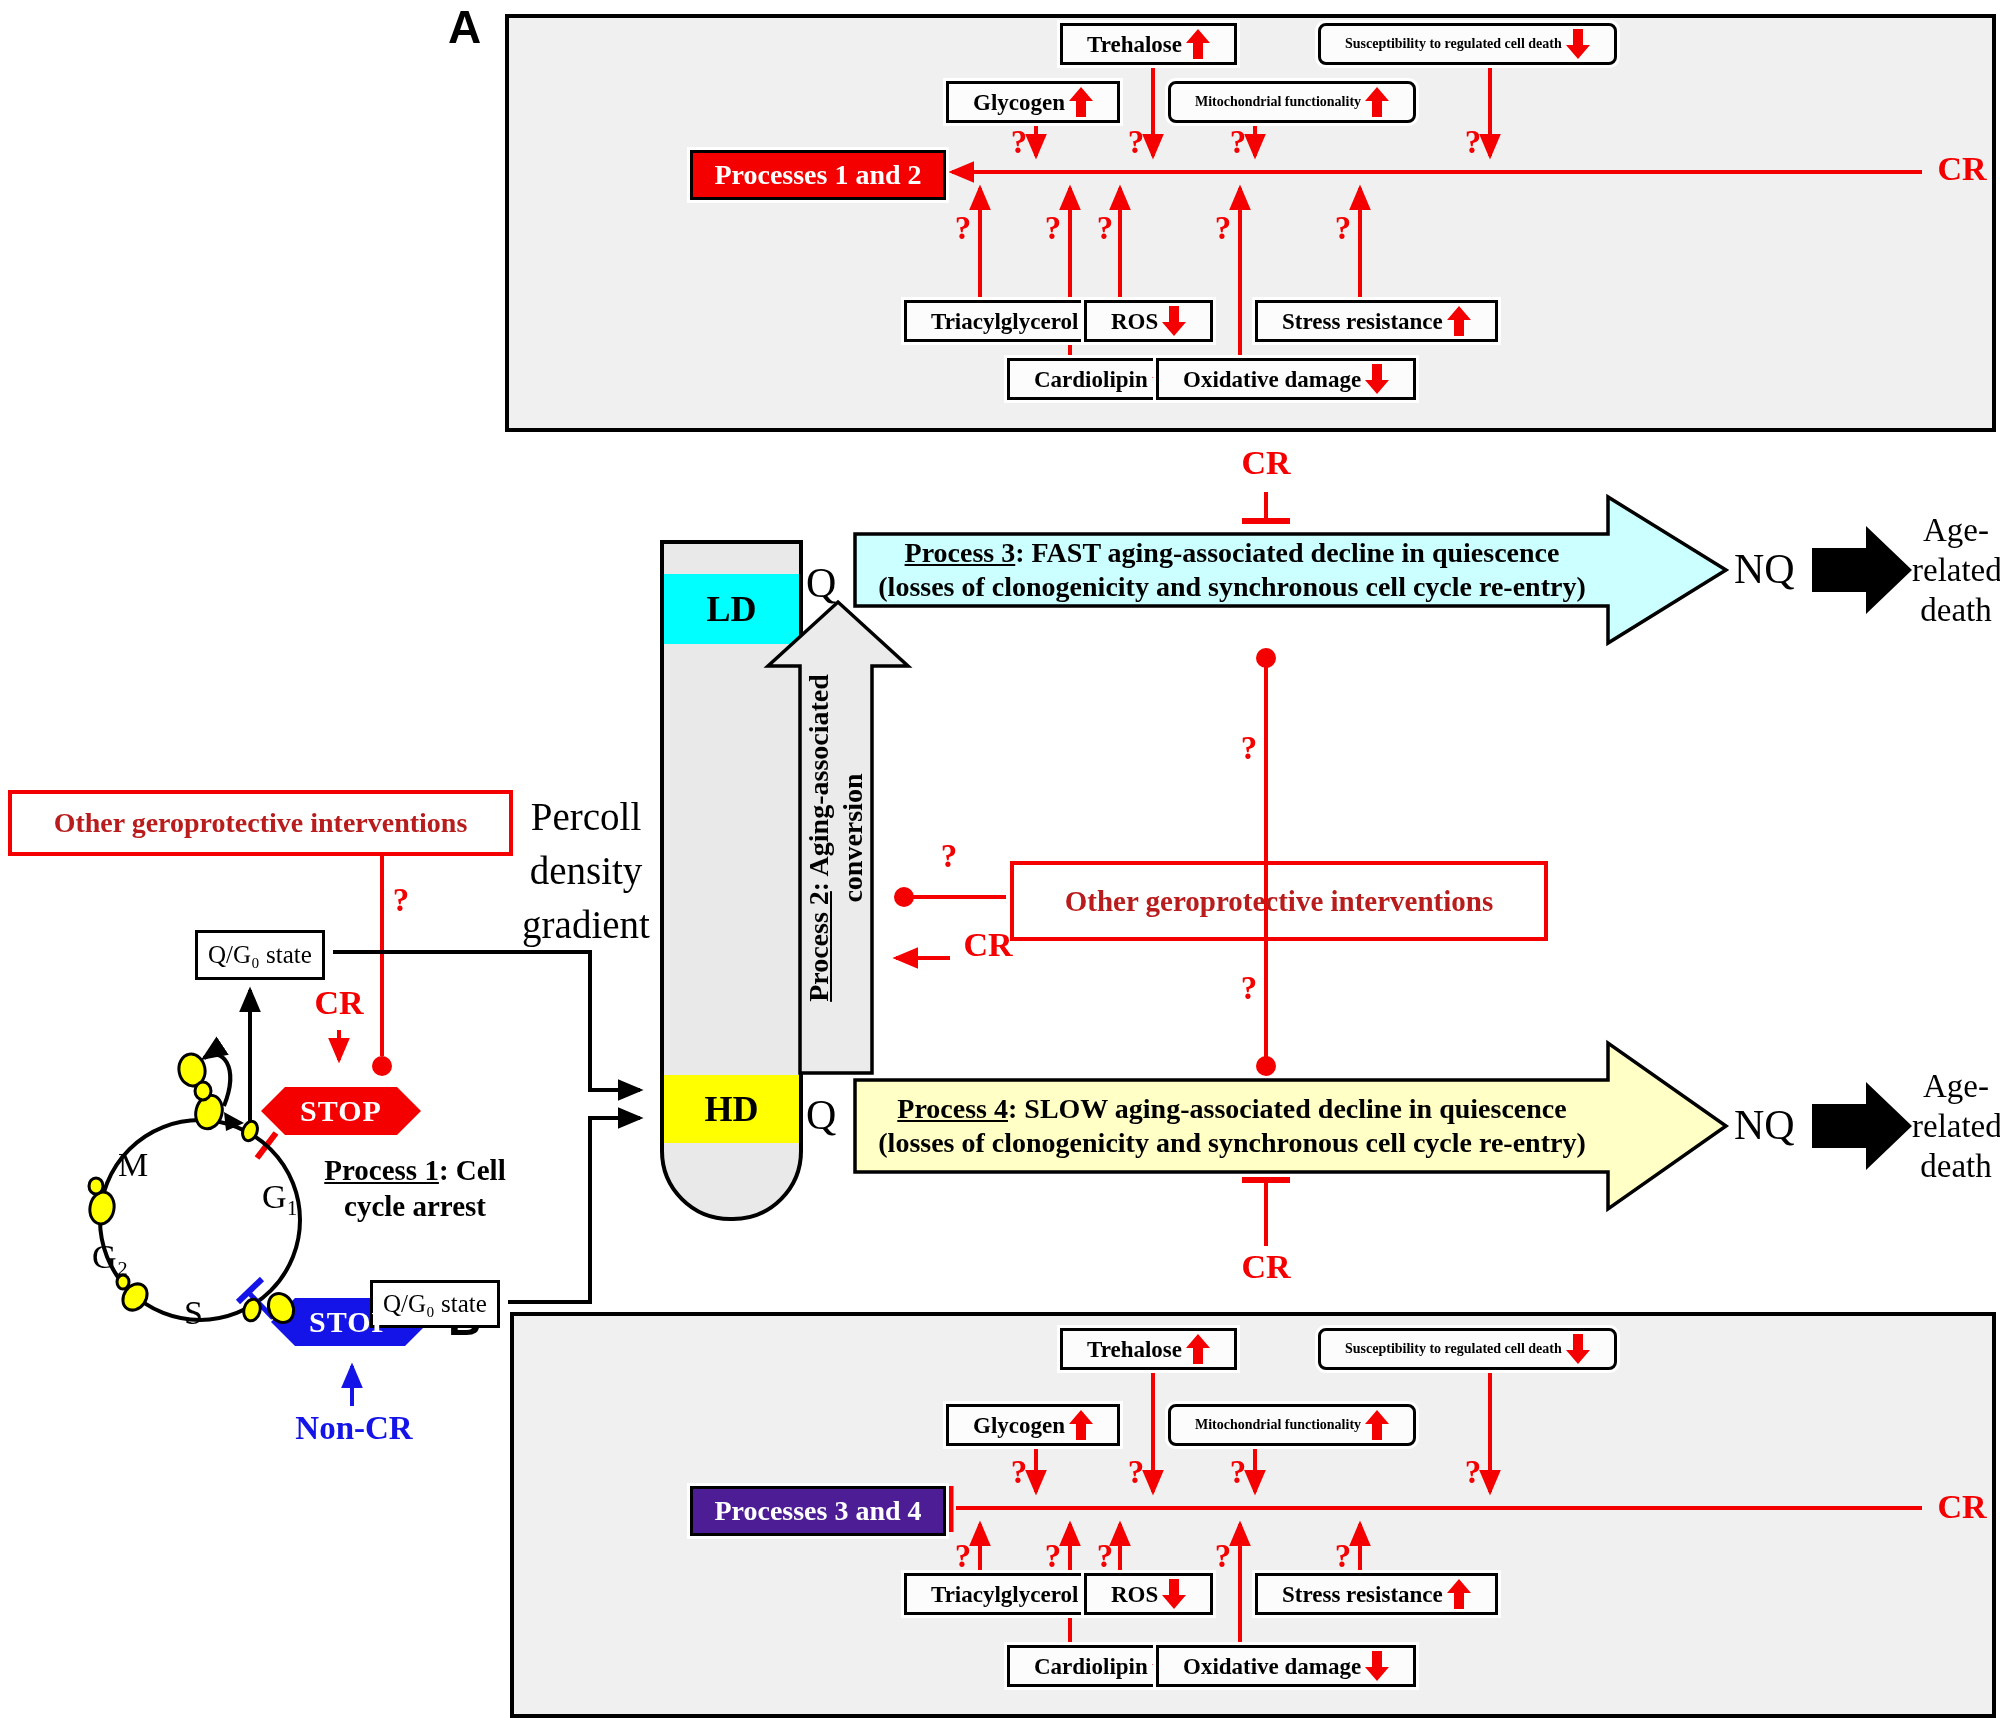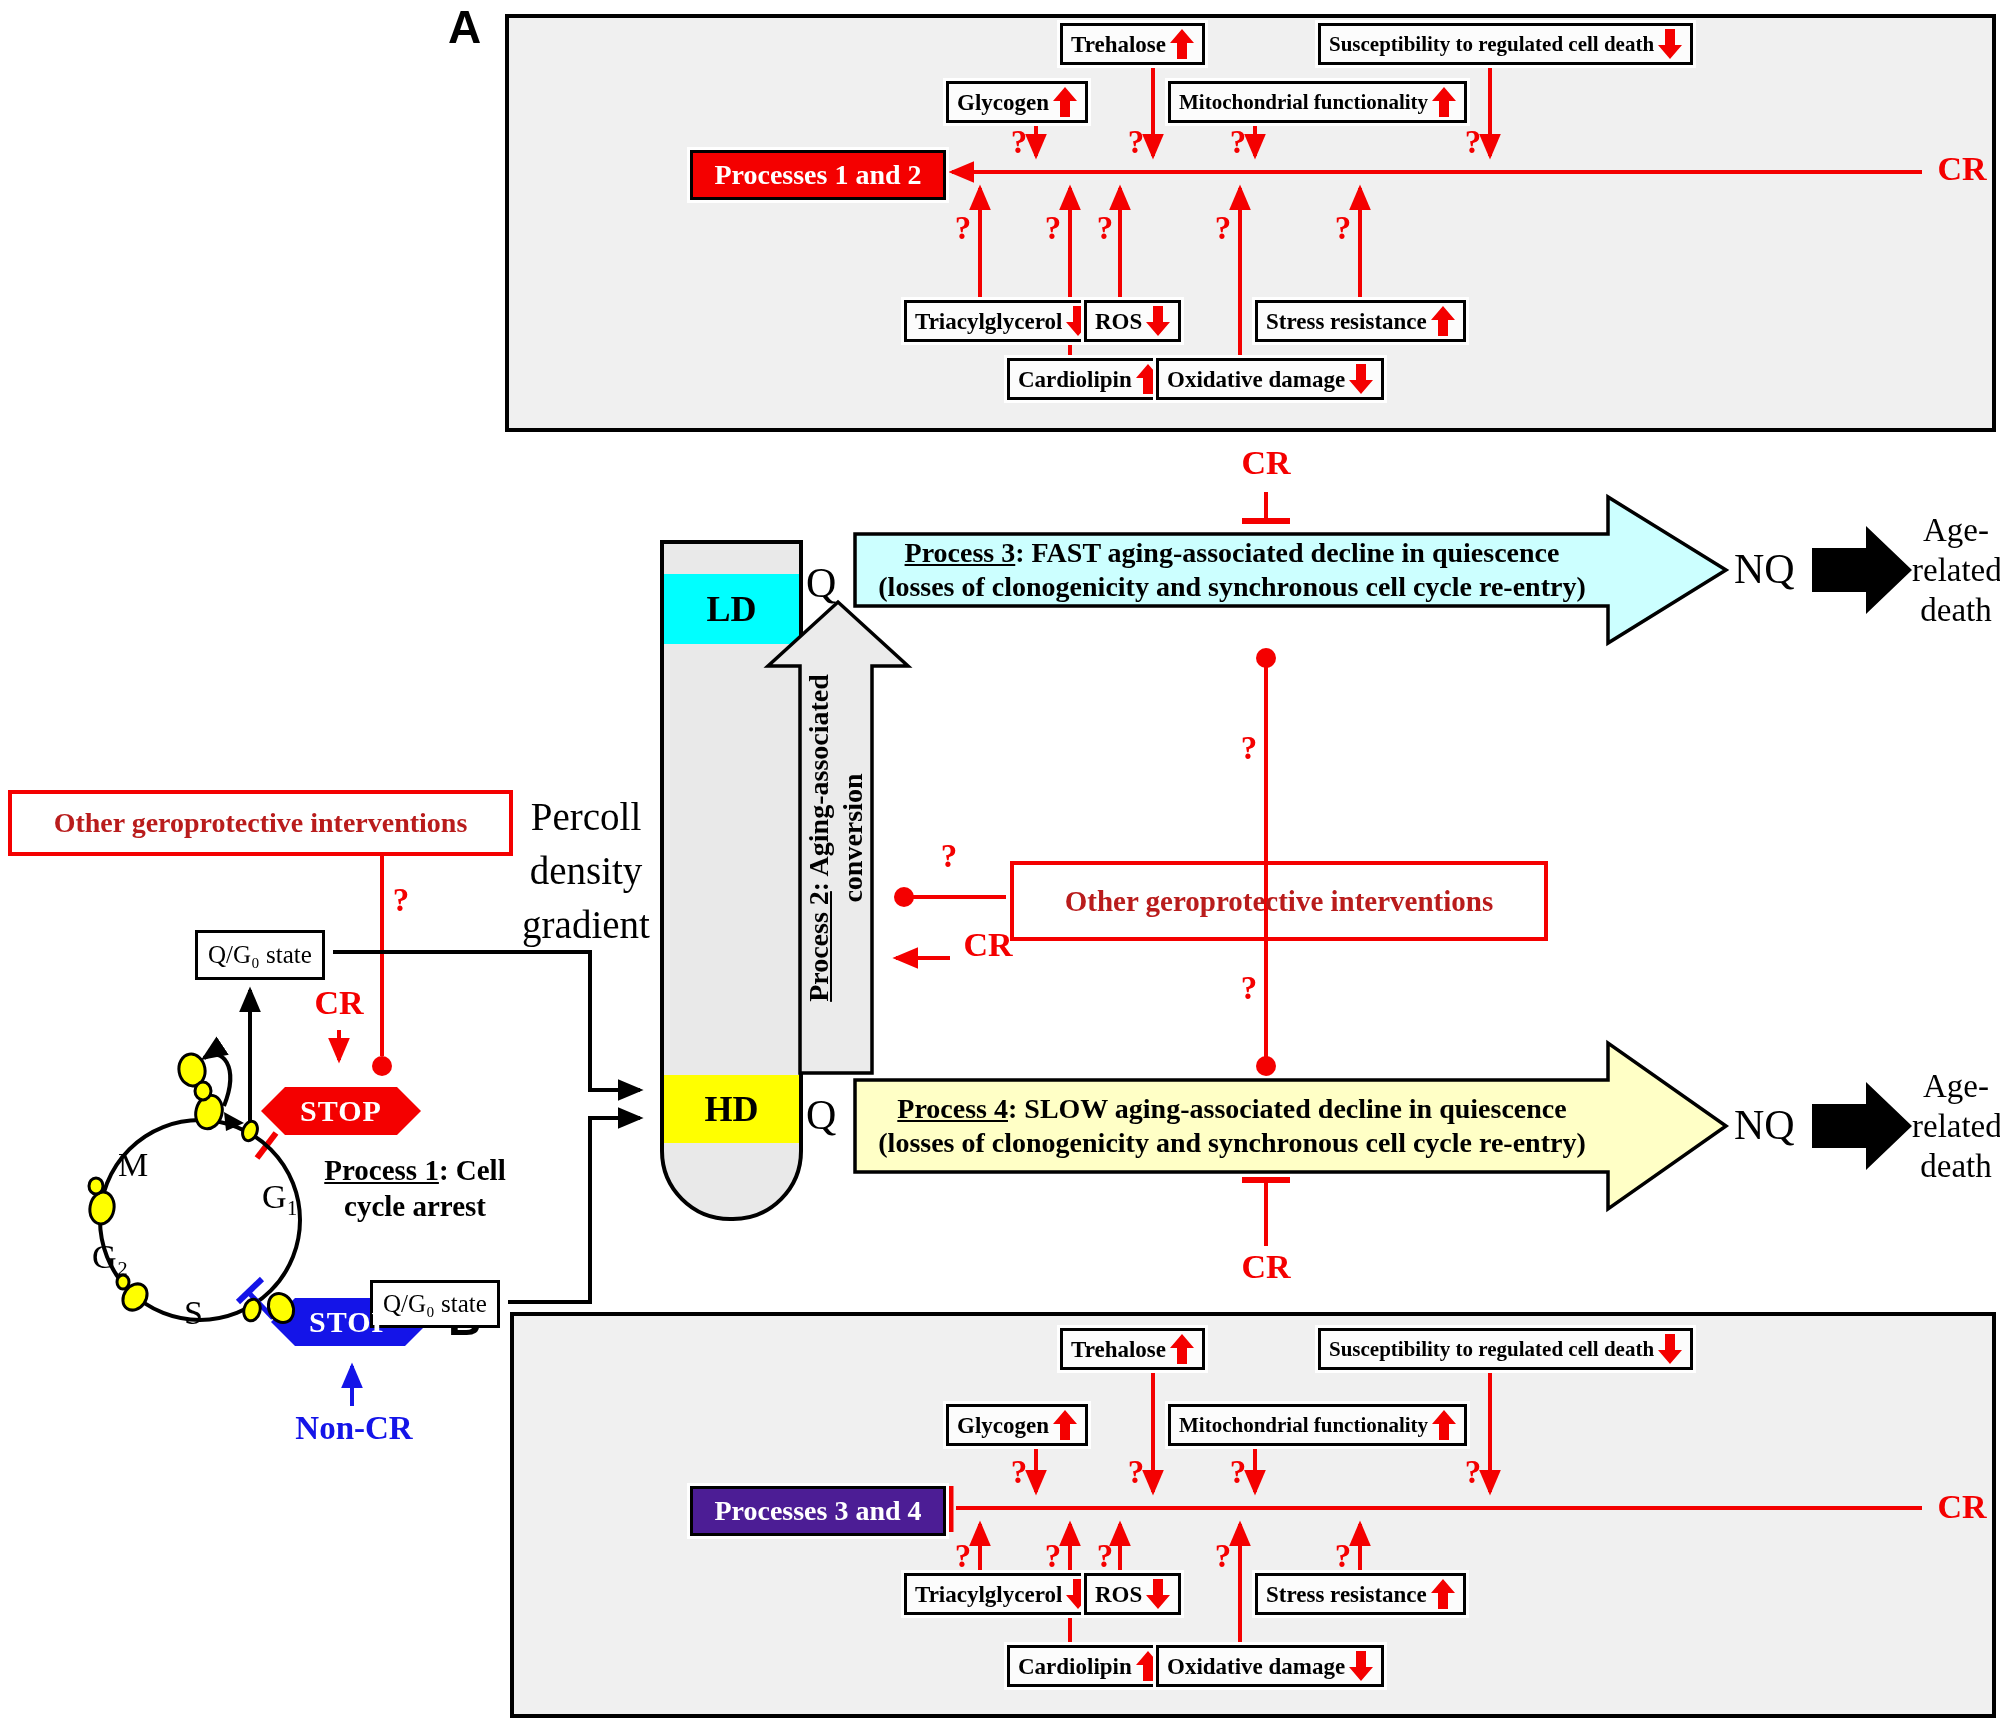--- a/index.html
+++ b/index.html
@@ -4,23 +4,23 @@
 <style>
   html,body{margin:0;padding:0;background:#fff;}
   .stage{position:relative;width:2000px;height:1718px;background:#ffffff;
          font-family:"Liberation Serif",serif;color:#000;overflow:hidden;}
   .panel{position:absolute;background:#f0f0f0;border:4px solid #000;}
   .ablabel{position:absolute;font-family:"Liberation Sans",sans-serif;font-weight:bold;font-size:46px;line-height:1;}
   svg.overlay{position:absolute;left:0;top:0;z-index:2;}
   .panelbg{z-index:1;}
   
   .fbox{position:absolute;z-index:3;display:flex;align-items:center;gap:4px;background:#fcfcfc;
-        border:3px solid #000;box-shadow:0 0 0 3px #ffffff;padding:2px 8px;height:32px;
+        border:3px solid #000;box-shadow:0 0 0 3px #ffffff;padding:2px 24px;height:32px;
         font-weight:bold;font-size:23px;white-space:nowrap;line-height:1;}
-  .fbox.sm{font-size:21px;}
+  .fbox.sm{font-size:14px;border-radius:8px;}
   .dir{display:inline-flex;align-items:center;}
   .dir svg{display:block;}
   
   .pbox{position:absolute;z-index:3;display:flex;align-items:center;justify-content:center;
         border:3px solid #000;box-shadow:0 0 0 3px #fff;font-weight:bold;font-size:28px;
         color:#fff;white-space:nowrap;}
   .qm{position:absolute;z-index:4;color:#f40000;font-weight:bold;font-size:33px;line-height:1;width:22px;text-align:center;}
   .crl{position:absolute;z-index:4;color:#f40000;font-weight:bold;font-size:34px;line-height:1;text-align:center;}
   .redbox{position:absolute;z-index:3;display:flex;align-items:center;justify-content:center;
           border:4px solid #f40000;color:#b91c1c;font-weight:bold;white-space:nowrap;}

